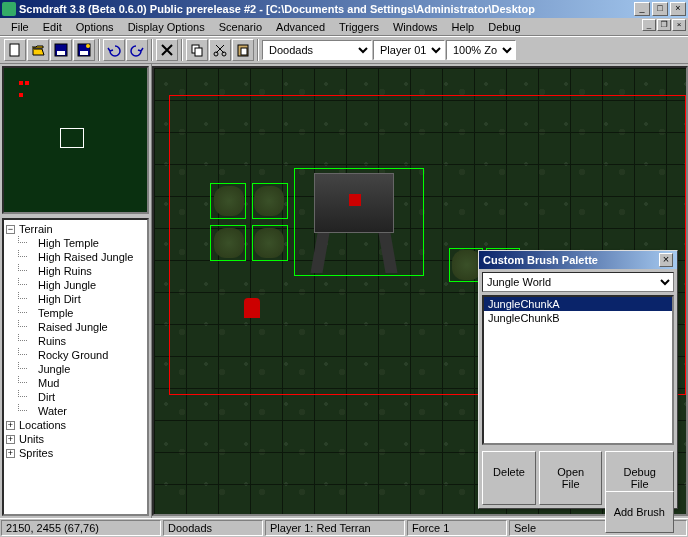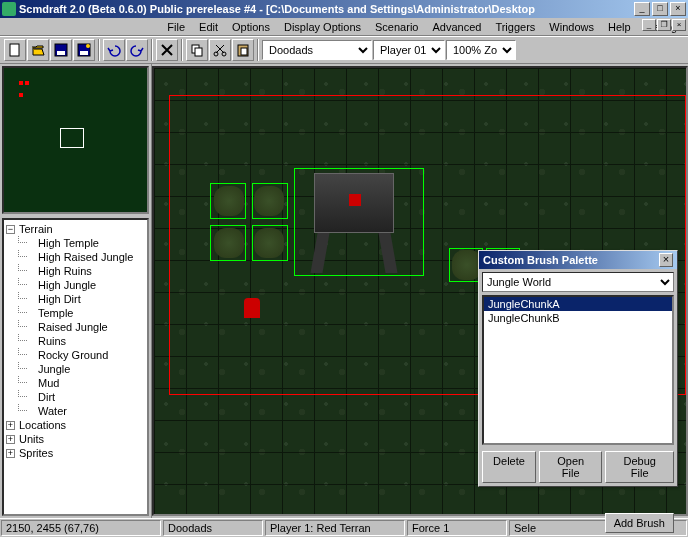--- a/index.html
+++ b/index.html
@@ -4,21 +4,21 @@
 <style>
 * { box-sizing: border-box; margin: 0; padding: 0; font-family: Tahoma, sans-serif; font-size: 11px; }
 body { background: #c0c0c0; width: 688px; height: 537px; overflow: hidden; position: relative; }
 
 .titlebar { height: 18px; background: linear-gradient(to right, #0a246a, #a6caf0); color: #fff; display: flex; align-items: center; padding: 0 2px; }
 .titlebar .icon { width: 14px; height: 14px; background: #3a6; border-radius: 2px; margin-right: 3px; }
 .titlebar .title { flex: 1; font-weight: bold; white-space: nowrap; overflow: hidden; }
 .winctrl { display: flex; gap: 2px; }
 .winbtn { width: 16px; height: 14px; background: #c0c0c0; border: 1px solid; border-color: #fff #606060 #606060 #fff; text-align: center; line-height: 11px; font-family: Arial; font-size: 9px; color: #000; cursor: pointer; }
 
-.menubar { height: 18px; background: #c0c0c0; display: flex; align-items: center; padding: 0 4px; border-bottom: 1px solid #808080; position: relative; justify-content: flex-end; }
+.menubar { height: 18px; background: #c0c0c0; display: flex; align-items: center; padding: 0 4px; border-bottom: 1px solid #808080; position: relative; }
 .menubar span { padding: 2px 7px; cursor: pointer; }
 .mdi-ctrl { position: absolute; right: 2px; top: 1px; display: flex; gap: 1px; }
 .mdi-ctrl .winbtn { width: 14px; height: 12px; font-size: 8px; line-height: 9px; }
 
 .toolbar { height: 28px; background: #c0c0c0; display: flex; align-items: center; padding: 2px 4px; gap: 1px; border-top: 1px solid #fff; border-bottom: 1px solid #808080; }
 .tbtn { width: 22px; height: 22px; background: #c0c0c0; border: 1px solid; border-color: #fff #808080 #808080 #fff; display: flex; align-items: center; justify-content: center; cursor: pointer; }
 .tbtn svg { width: 14px; height: 14px; }
 .tsep { width: 6px; height: 22px; border-left: 1px solid #808080; border-right: 1px solid #fff; margin: 0 2px; width: 2px; }
 .tselect { height: 20px; background: #fff; border: 1px solid; border-color: #808080 #fff #fff #808080; font-size: 11px; padding: 0 2px; }
 
@@ -54,37 +54,37 @@
 
 .palette { position: absolute; right: 10px; top: 250px; width: 200px; background: #c0c0c0; border: 1px solid; border-color: #dfdfdf #404040 #404040 #dfdfdf; box-shadow: 1px 1px 3px rgba(0,0,0,0.3); }
 .palette .ptitle { height: 18px; background: linear-gradient(to right, #0a246a, #a6caf0); color: #fff; padding: 2px 4px; font-weight: bold; display: flex; align-items: center; }
 .palette .ptitle span:first-child { flex: 1; }
 .palette .pclose { width: 14px; height: 14px; background: #c0c0c0; border: 1px solid; border-color: #fff #606060 #606060 #fff; color: #000; text-align: center; line-height: 10px; cursor: pointer; font-weight: normal; }
 .palette select { width: calc(100% - 6px); margin: 3px; height: 20px; background: #fff; border: 1px inset #808080; }
 .palette .plist { background: #fff; border: 2px inset #808080; margin: 0 3px 3px 3px; height: 150px; overflow: auto; }
 .palette .plist div { padding: 1px 4px; cursor: pointer; }
 .palette .plist div.selected { background: #0a246a; color: #fff; }
 .palette .pbtns { display: flex; gap: 3px; padding: 3px; justify-content: flex-end; }
-.pbtn { padding: 3px 8px; background: #c0c0c0; border: 1px solid; border-color: #fff #606060 #606060 #fff; cursor: pointer; min-width: 54px; text-align: center; }
+.pbtn { padding: 14px 8px; background: #c0c0c0; border: 1px solid; border-color: #fff #606060 #606060 #fff; cursor: pointer; min-width: 54px; text-align: center; }
 .addbrush { position: absolute; right: 14px; bottom: 4px; }
 
 .statusbar { height: 19px; background: #c0c0c0; display: flex; border-top: 1px solid #fff; }
 .statusbar div { border: 1px solid; border-color: #808080 #fff #fff #808080; padding: 1px 4px; margin: 1px; white-space: nowrap; }
 .statusbar div:nth-child(1){width:160px}
 .statusbar div:nth-child(2){width:100px}
 .statusbar div:nth-child(3){width:140px}
 .statusbar div:nth-child(4){width:100px}
 .statusbar div:nth-child(5){flex:1}
 </style>
 </head>
 <body>
 
 <div class="titlebar">
   <div class="icon"></div>
-  <div class="title">Scmdraft 2.0 (Beta 0.6.0)  Public prerelease #4 - [C:\Documents and Settings\Administrator\Desktop</div>
+  <div class="title">Scmdraft 3.8 (Beta 0.6.0)  Public prerelease #2 - [C:\Documents and Settings\Administrator\Desktop</div>
   <div class="winctrl">
     <div class="winbtn">_</div>
     <div class="winbtn">□</div>
     <div class="winbtn">×</div>
   </div>
 </div>
 
 <div class="menubar">
   <span>File</span>
   <span>Edit</span>

